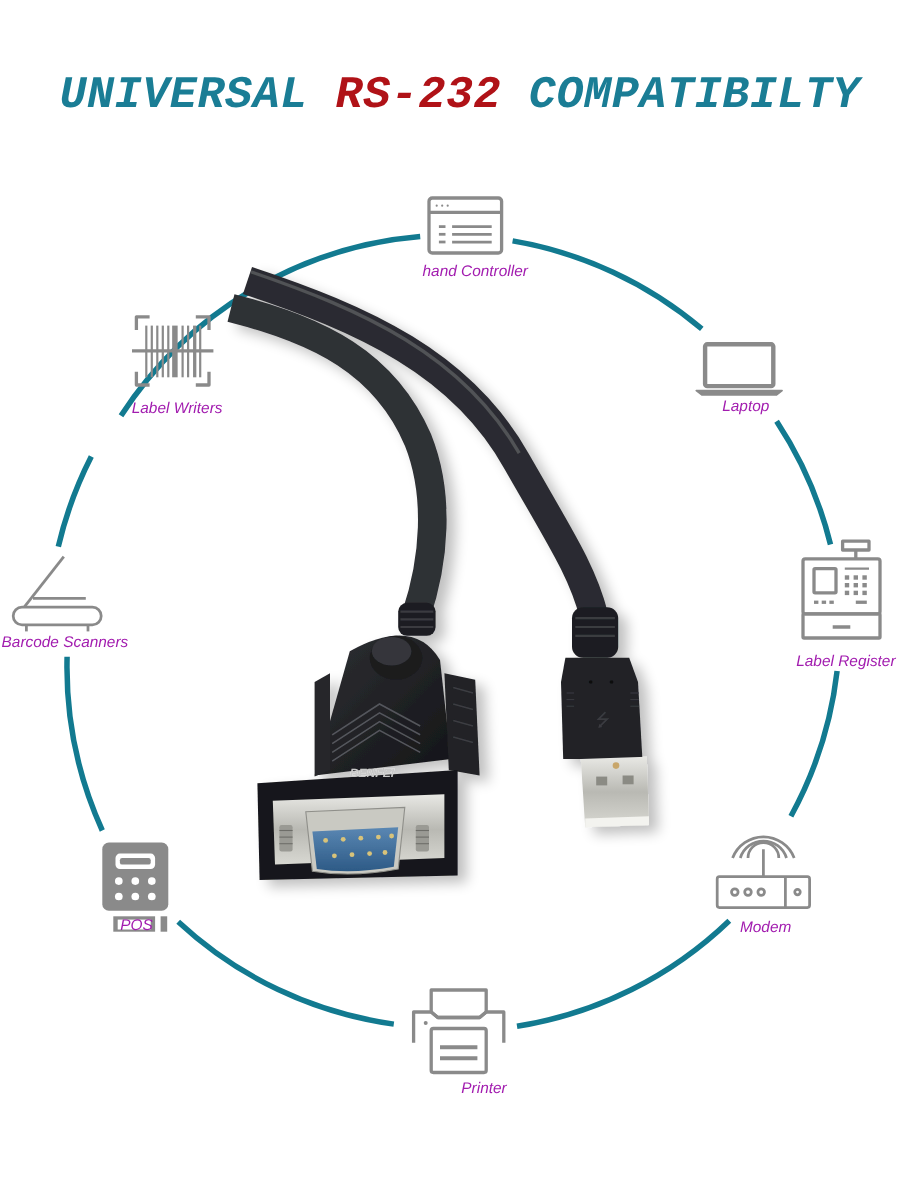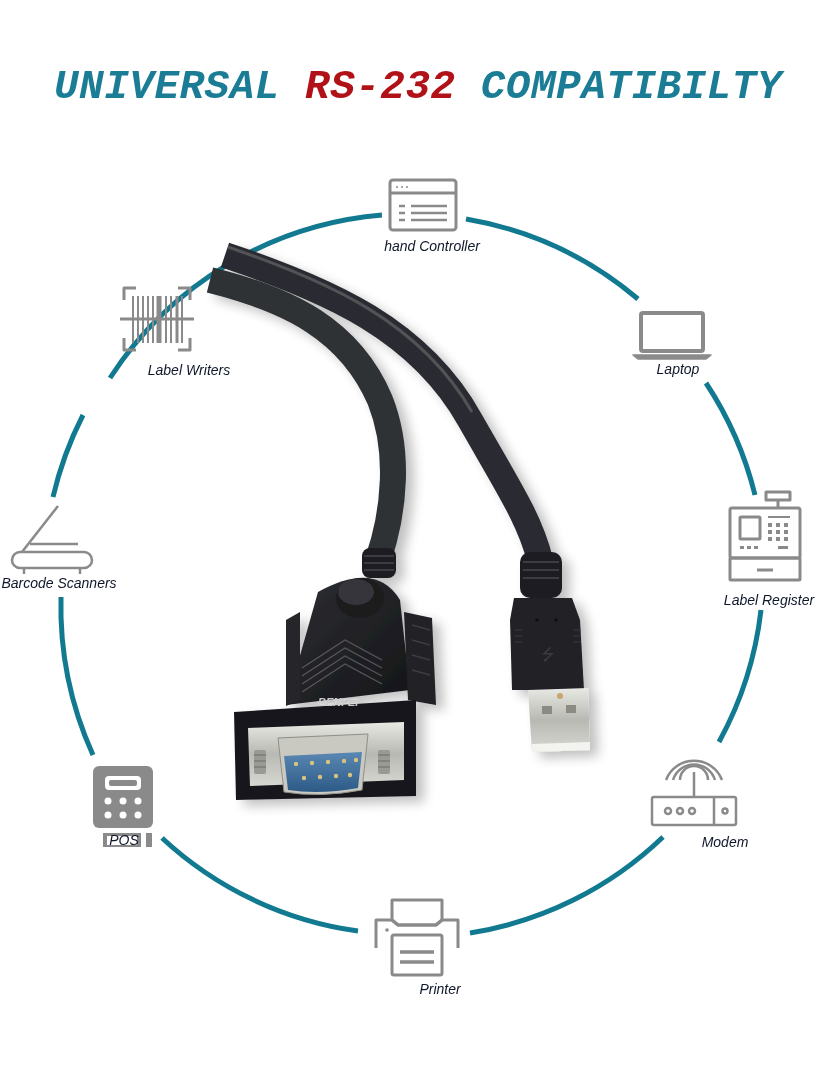--- a/index.html
+++ b/index.html
@@ -6,21 +6,21 @@
   body { width: 816px; height: 1080px; position: relative; overflow: hidden; font-family: "Liberation Sans", sans-serif; }
   .title {
     position: absolute; left: 10px; top: 64px; width: 816px; text-align: center;
     font-family: Liberation Mono, monospace; font-weight: bold; font-style: italic;
     font-size: 41px; letter-spacing: 0.5px; color: #1a7d95;
   }
   .title .accent { color: #b01217; }
   svg.stage { position: absolute; left: 0; top: 0; }
   .label {
     position: absolute; font-family: "Liberation Sans", sans-serif; font-style: italic;
-    font-size: 14px; color: #0f172a; white-space: nowrap; transform: translateX(-50%);
+    font-size: 14px; color: #a21caf; white-space: nowrap; transform: translateX(-50%);
   }
 </style>
 </head>
 <body>
 
 <div class="title"><span>UNIVERSAL </span><span class="accent">RS-232</span><span> COMPATIBILTY</span></div>
 
 <svg class="stage" width="816" height="1080" viewBox="0 0 816 1080">
   <defs>
     <linearGradient id="cableGrad" x1="0" y1="0" x2="1" y2="0">
@@ -269,17 +269,17 @@
         <circle cx="123" cy="815" r="3.5" fill="#ffffff"></circle>
         <circle cx="138" cy="815" r="3.5" fill="#ffffff"></circle>
       <rect x="107" y="836" width="30" height="9" fill="#ffffff"></rect>
     </g>
   </g>
 </svg>
 
 <div class="label" style="left:432px; top:238px;">hand Controller</div>
 <div class="label" style="left:678px; top:361px;">Laptop</div>
 <div class="label" style="left:769px; top:592px;">Label Register</div>
-<div class="label" style="left:725px; top:834px;">Modem</div>
+<div class="label" style="left:696px; top:834px;">Modem</div>
 <div class="label" style="left:440px; top:981px;">Printer</div>
 <div class="label" style="left:124px; top:832px;">POS</div>
 <div class="label" style="left:59px; top:575px;">Barcode Scanners</div>
-<div class="label" style="left:161px; top:362px;margin-left:28px;">Label Writers</div>
+<div class="label" style="left:161px; top:362px;">Label Writers</div>
 
 </body></html>

